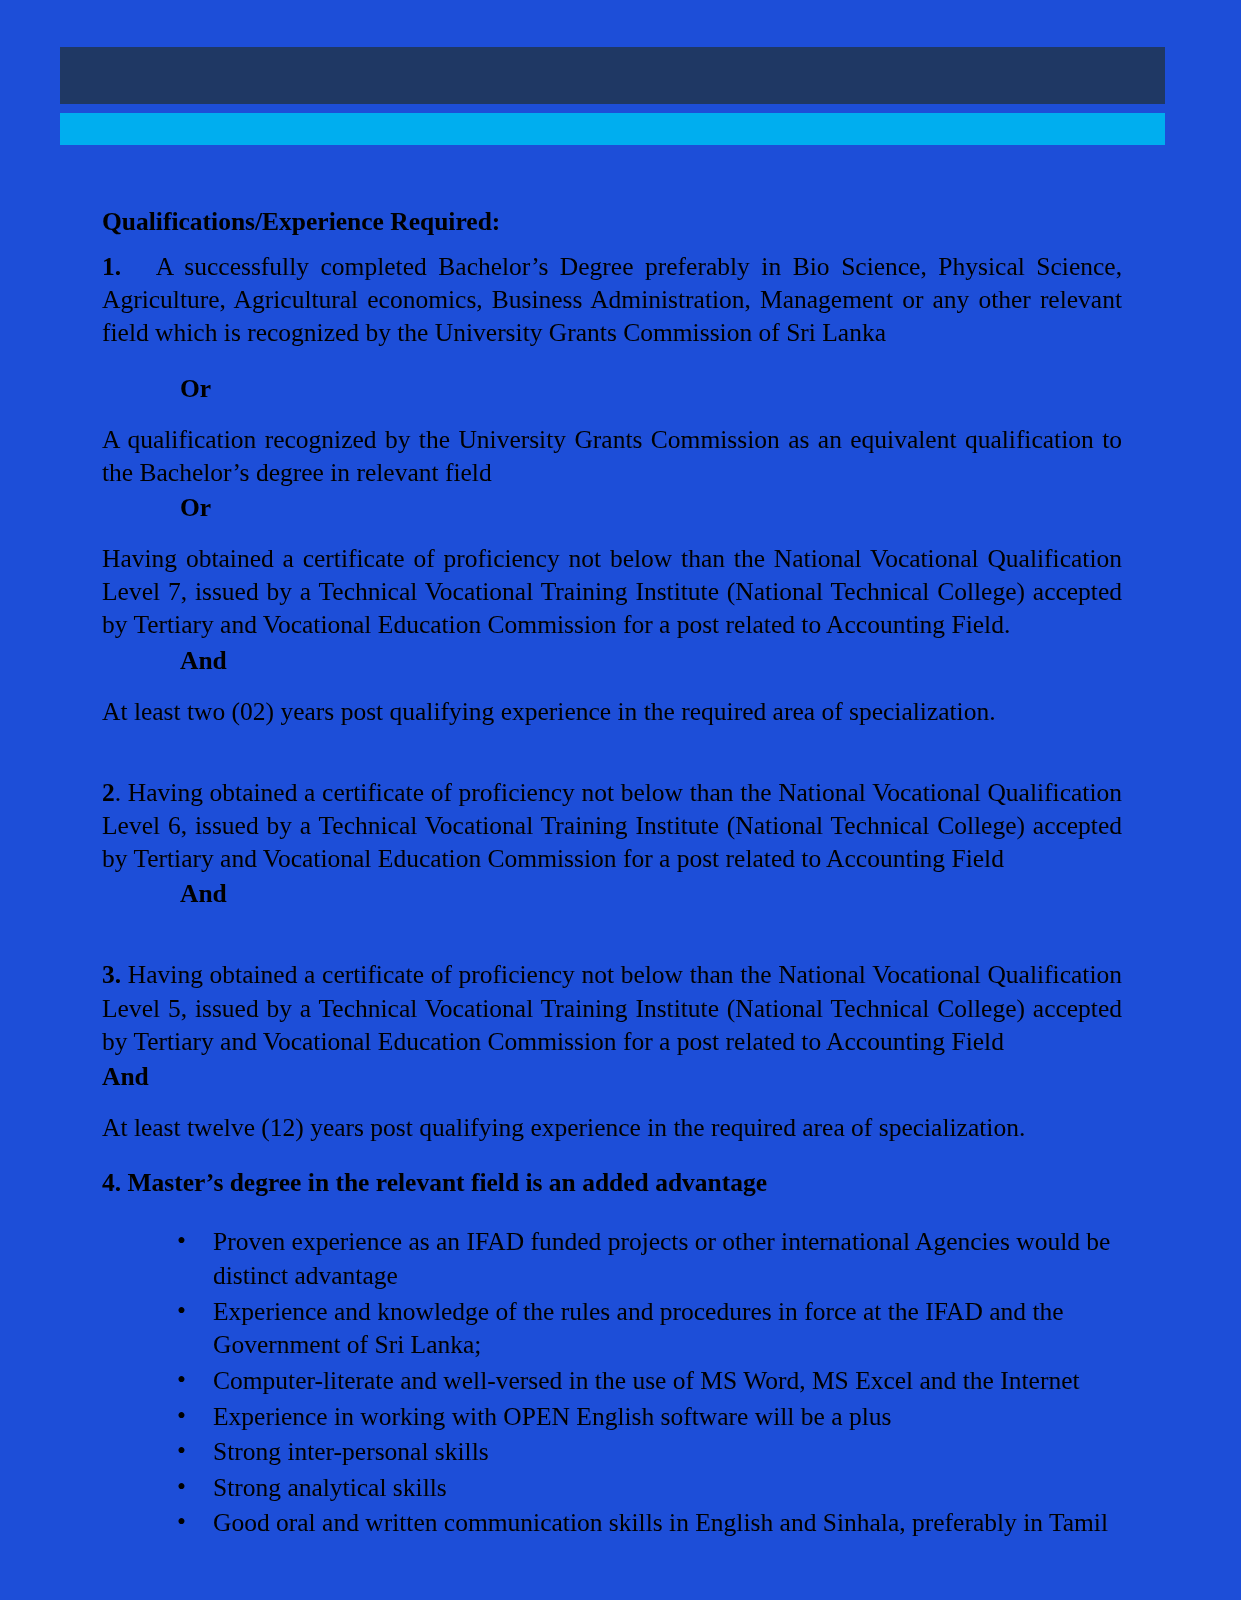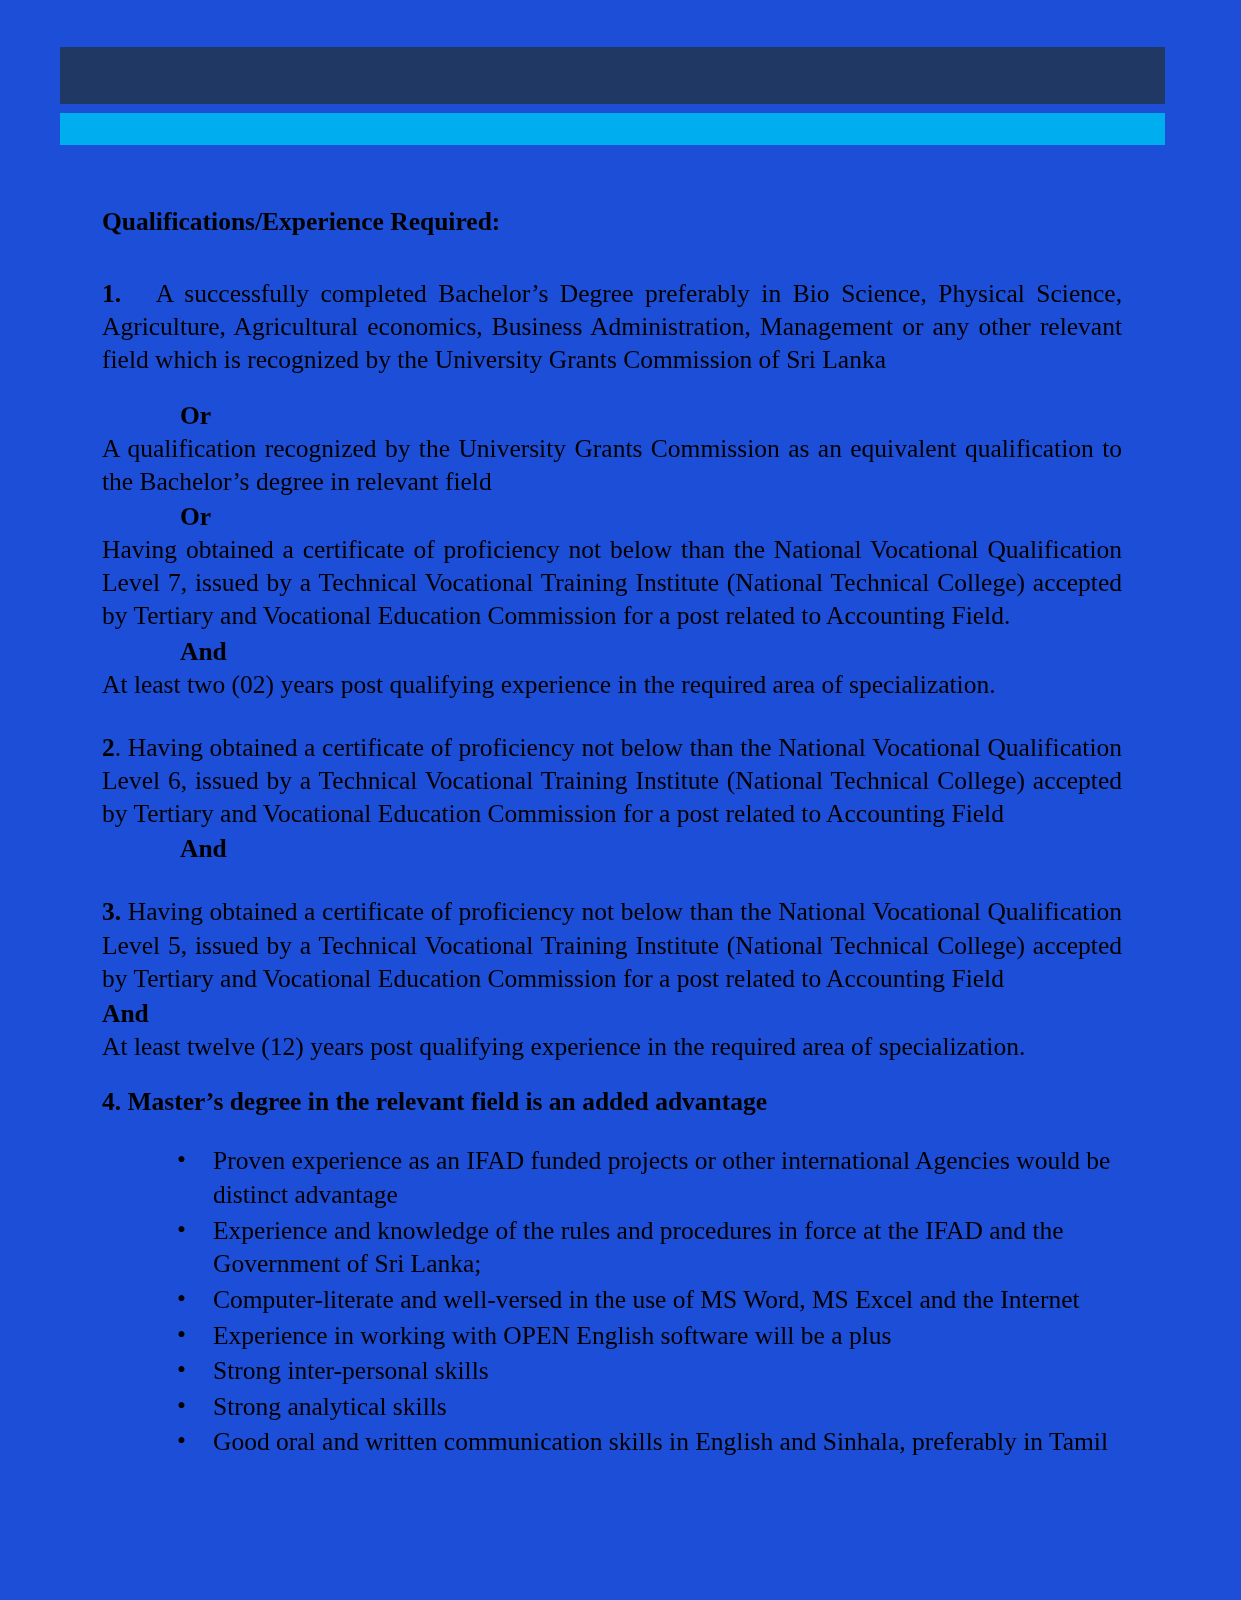--- a/index.html
+++ b/index.html
@@ -47,25 +47,25 @@
     font-size: 25.5px;
     line-height: 1.3;
     text-align: justify;
   }
   .heading {
     font-weight: bold;
     font-size: 25.5px;
     line-height: 1.3;
   }
   .para {
-    margin-top: 39px;
+    margin-top: 12px;
     text-align: justify;
   }
   .para-tight {
-    margin-top: 0;
+    margin-top: 18px;
     text-align: justify;
   }
   .indent-word {
     margin-top: 22px;
     margin-left: 78px;
     font-weight: bold;
     font-size: 25.5px;
     line-height: 1.3;
   }
   .indent-word-tight {

